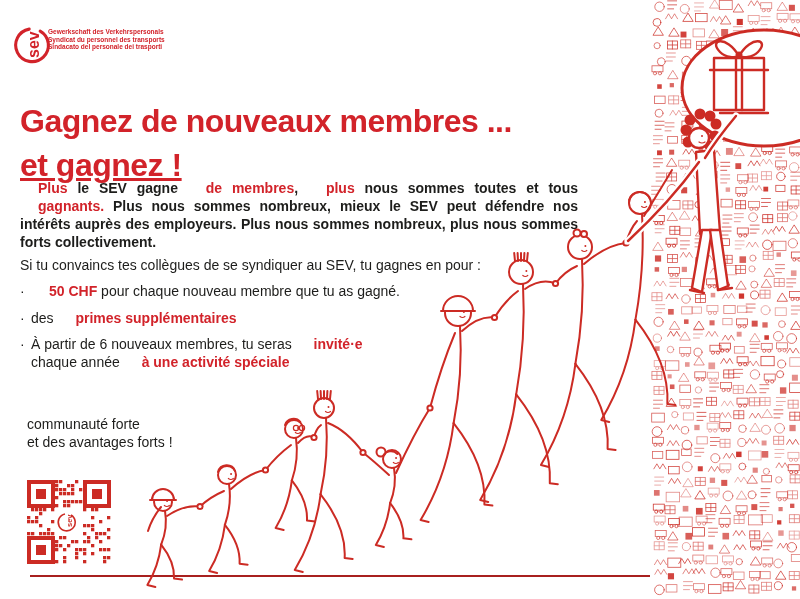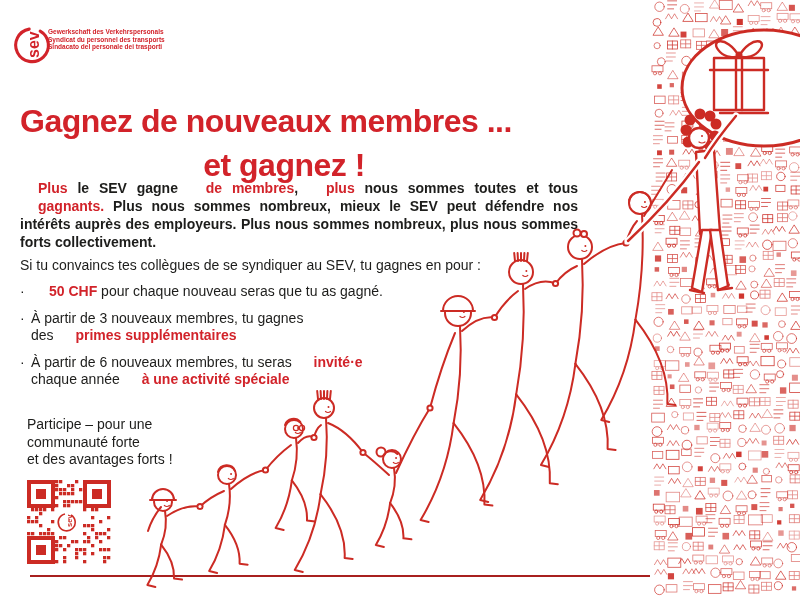--- a/index.html
+++ b/index.html
@@ -14,21 +14,21 @@
     font-family:"Liberation Sans", sans-serif;color:var(--ink);
   }
   .abs{position:absolute;}
   
   .logo{left:12px;top:19px;width:40px;height:47px;}
   .org-lines{left:48px;top:28px;width:160px;font-size:6.5px;line-height:7.6px;
     font-weight:bold;color:var(--red);letter-spacing:0;}
   
   .headline{left:20px;top:88px;width:528px;color:var(--red);
     font-size:32px;font-weight:bold;line-height:44px;letter-spacing:-0.5px;margin-top:11px;}
-  .headline .l2{text-align:center;}
+  .headline .l2{text-align:left;text-decoration:underline;}
   
   .intro{left:20px;top:179px;width:558px;font-size:14px;font-weight:bold;
     line-height:18px;text-align:justify;}
   .intro .red, .rich .red{color:var(--red);font-weight:bold;padding-left:18px;}
   
   .pitch{left:20px;top:257px;font-size:14px;line-height:17px;white-space:nowrap;}
   
   .bullets{left:20px;top:283px;width:440px;font-size:14px;line-height:17.5px;}
   .bullet{position:relative;padding-left:11px;margin-bottom:9px;}
   .bullet .dot{position:absolute;left:0;top:0;}
@@ -2071,36 +2071,34 @@
     <div class="l2">et gagnez !</div>
   </div>
 
   <div class="abs intro rich"><span class="red">Plus</span><span> le SEV gagne </span><span class="red">de membres</span><span>, </span><span class="red">plus</span><span> nous sommes toutes et tous </span><span class="red">gagnants.</span><span> Plus nous sommes nombreux, mieux le SEV peut défendre nos intérêts auprès des employeurs. Plus nous sommes nombreux, plus nous sommes forts collectivement.</span></div>
 
   <div class="abs pitch">Si tu convaincs tes collègues de se syndiquer au SEV, tu gagnes en pour :</div>
 
   <div class="abs bullets">
     <div class="bullet">
       <span class="dot">·</span>
-      <div class="rich"><span class="red">50 CHF</span><span> pour chaque nouveau seras que tu as gagné.</span></div>
+      <div class="rich"><span class="red">50 CHF</span><span> pour chaque nouveau membre que tu as gagné.</span></div>
     </div>
     <div class="bullet">
       <span class="dot">·</span>
-      <div class="rich"><span>À partir de 3 nouveaux membres, tu gagnes</span></div>
       <div class="rich"><span>des </span><span class="red">primes supplémentaires</span></div>
     </div>
     <div class="bullet">
       <span class="dot">·</span>
       <div class="rich"><span>À partir de 6 nouveaux membres, tu seras </span><span class="red">invité·e</span></div>
       <div class="rich"><span>chaque année </span><span class="red">à une activité spéciale</span></div>
     </div>
   </div>
 
   <div class="abs participe">
-    <div>Participe – pour une</div>
     <div>communauté forte</div>
     <div>et des avantages forts !</div>
   </div>
 
   <svg class="abs qr" id="qr" viewBox="0 0 88 88">
       <rect x="30" y="2" width="3.3" height="3.3" fill="#cc2b24"></rect>
       <rect x="34" y="2" width="3.3" height="3.3" fill="#cc2b24"></rect>
       <rect x="50" y="2" width="3.3" height="3.3" fill="#cc2b24"></rect>
       <rect x="30" y="6" width="3.3" height="3.3" fill="#cc2b24"></rect>
       <rect x="42" y="6" width="3.3" height="3.3" fill="#cc2b24"></rect>

